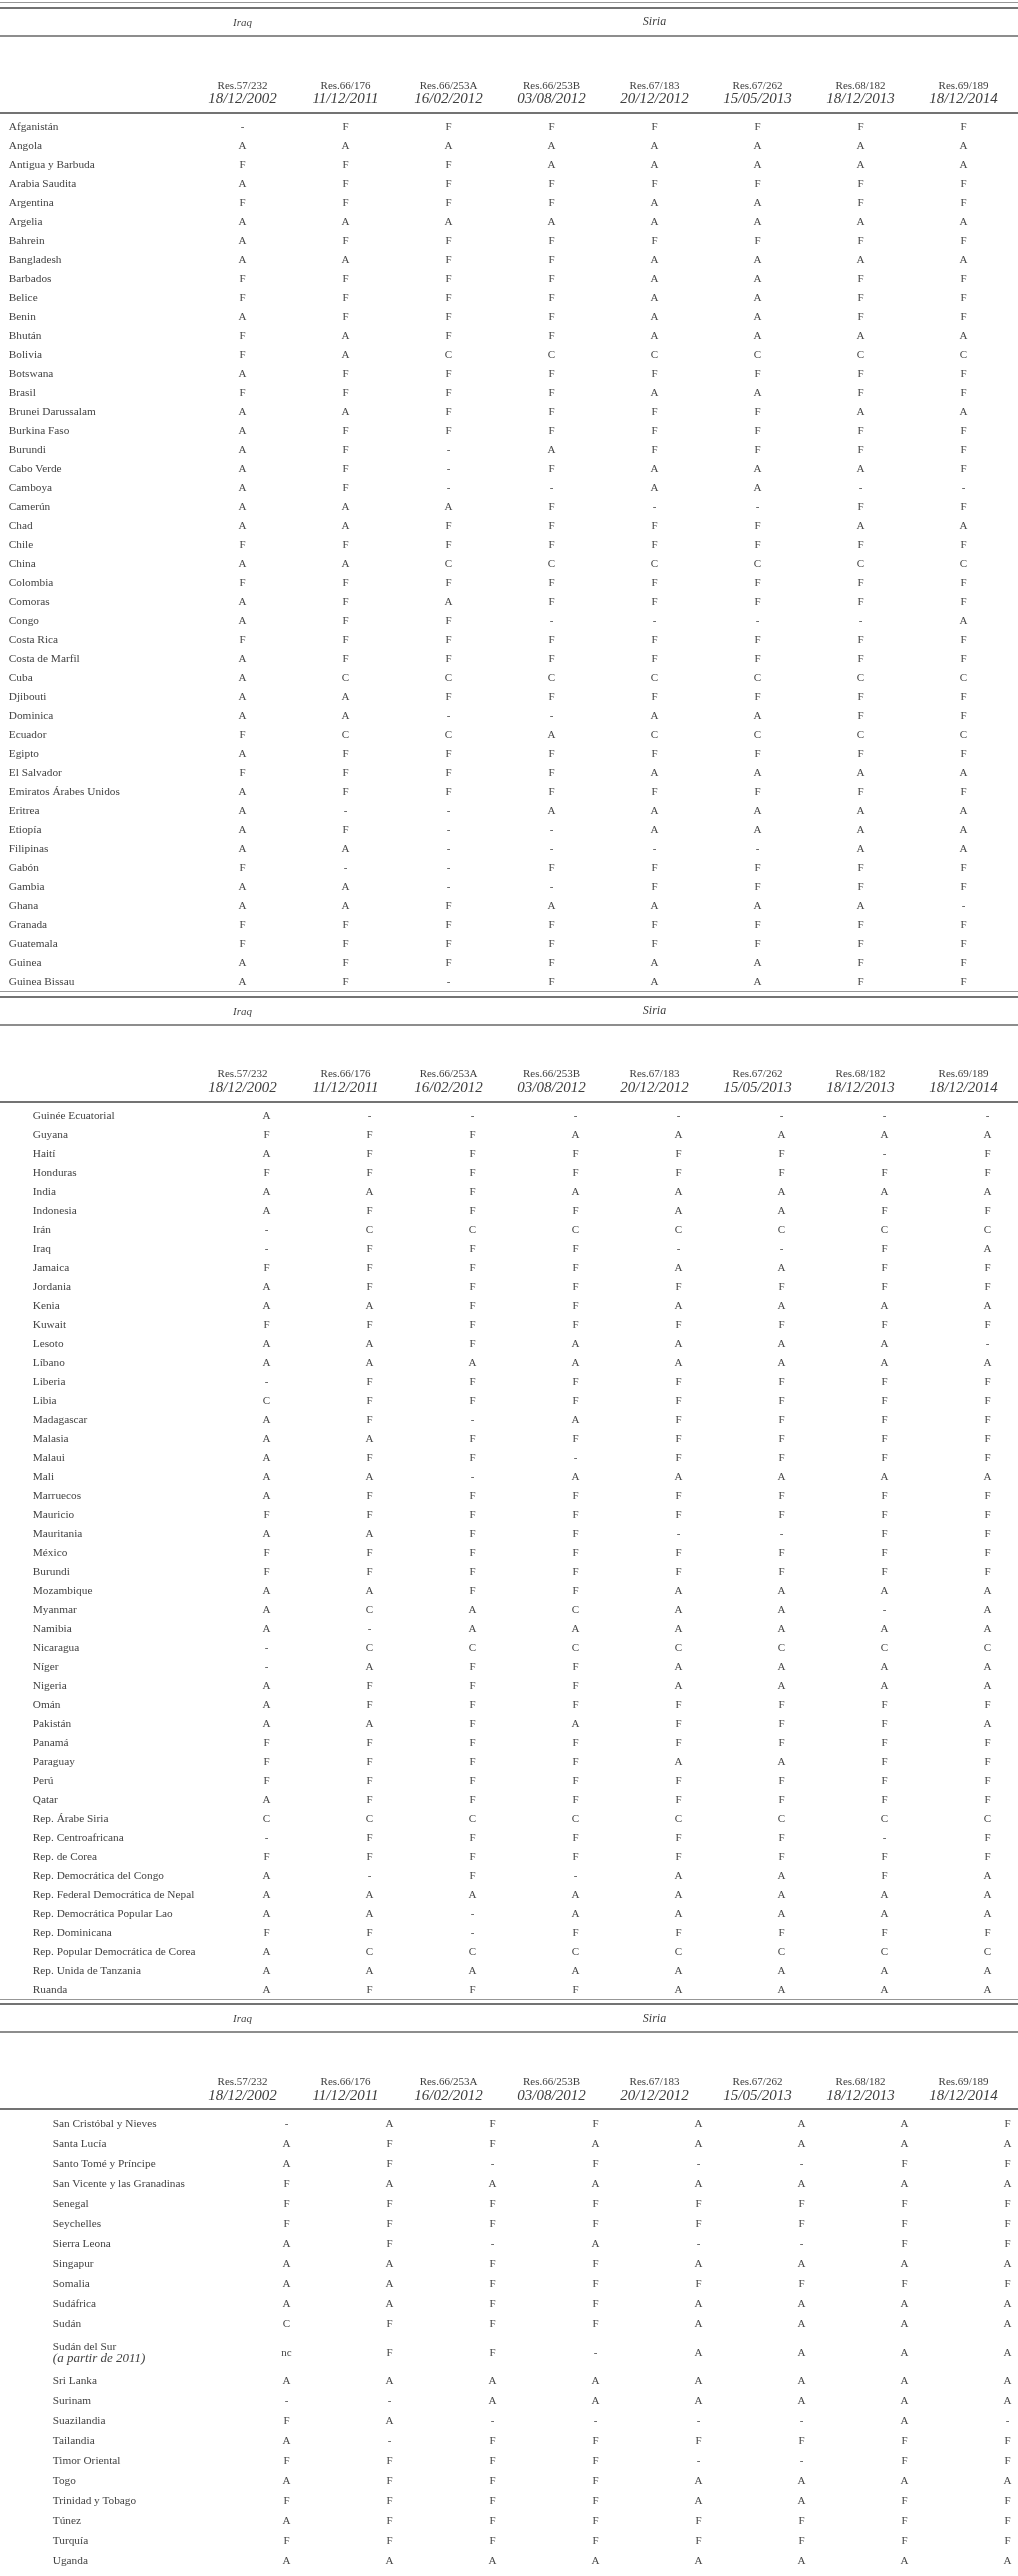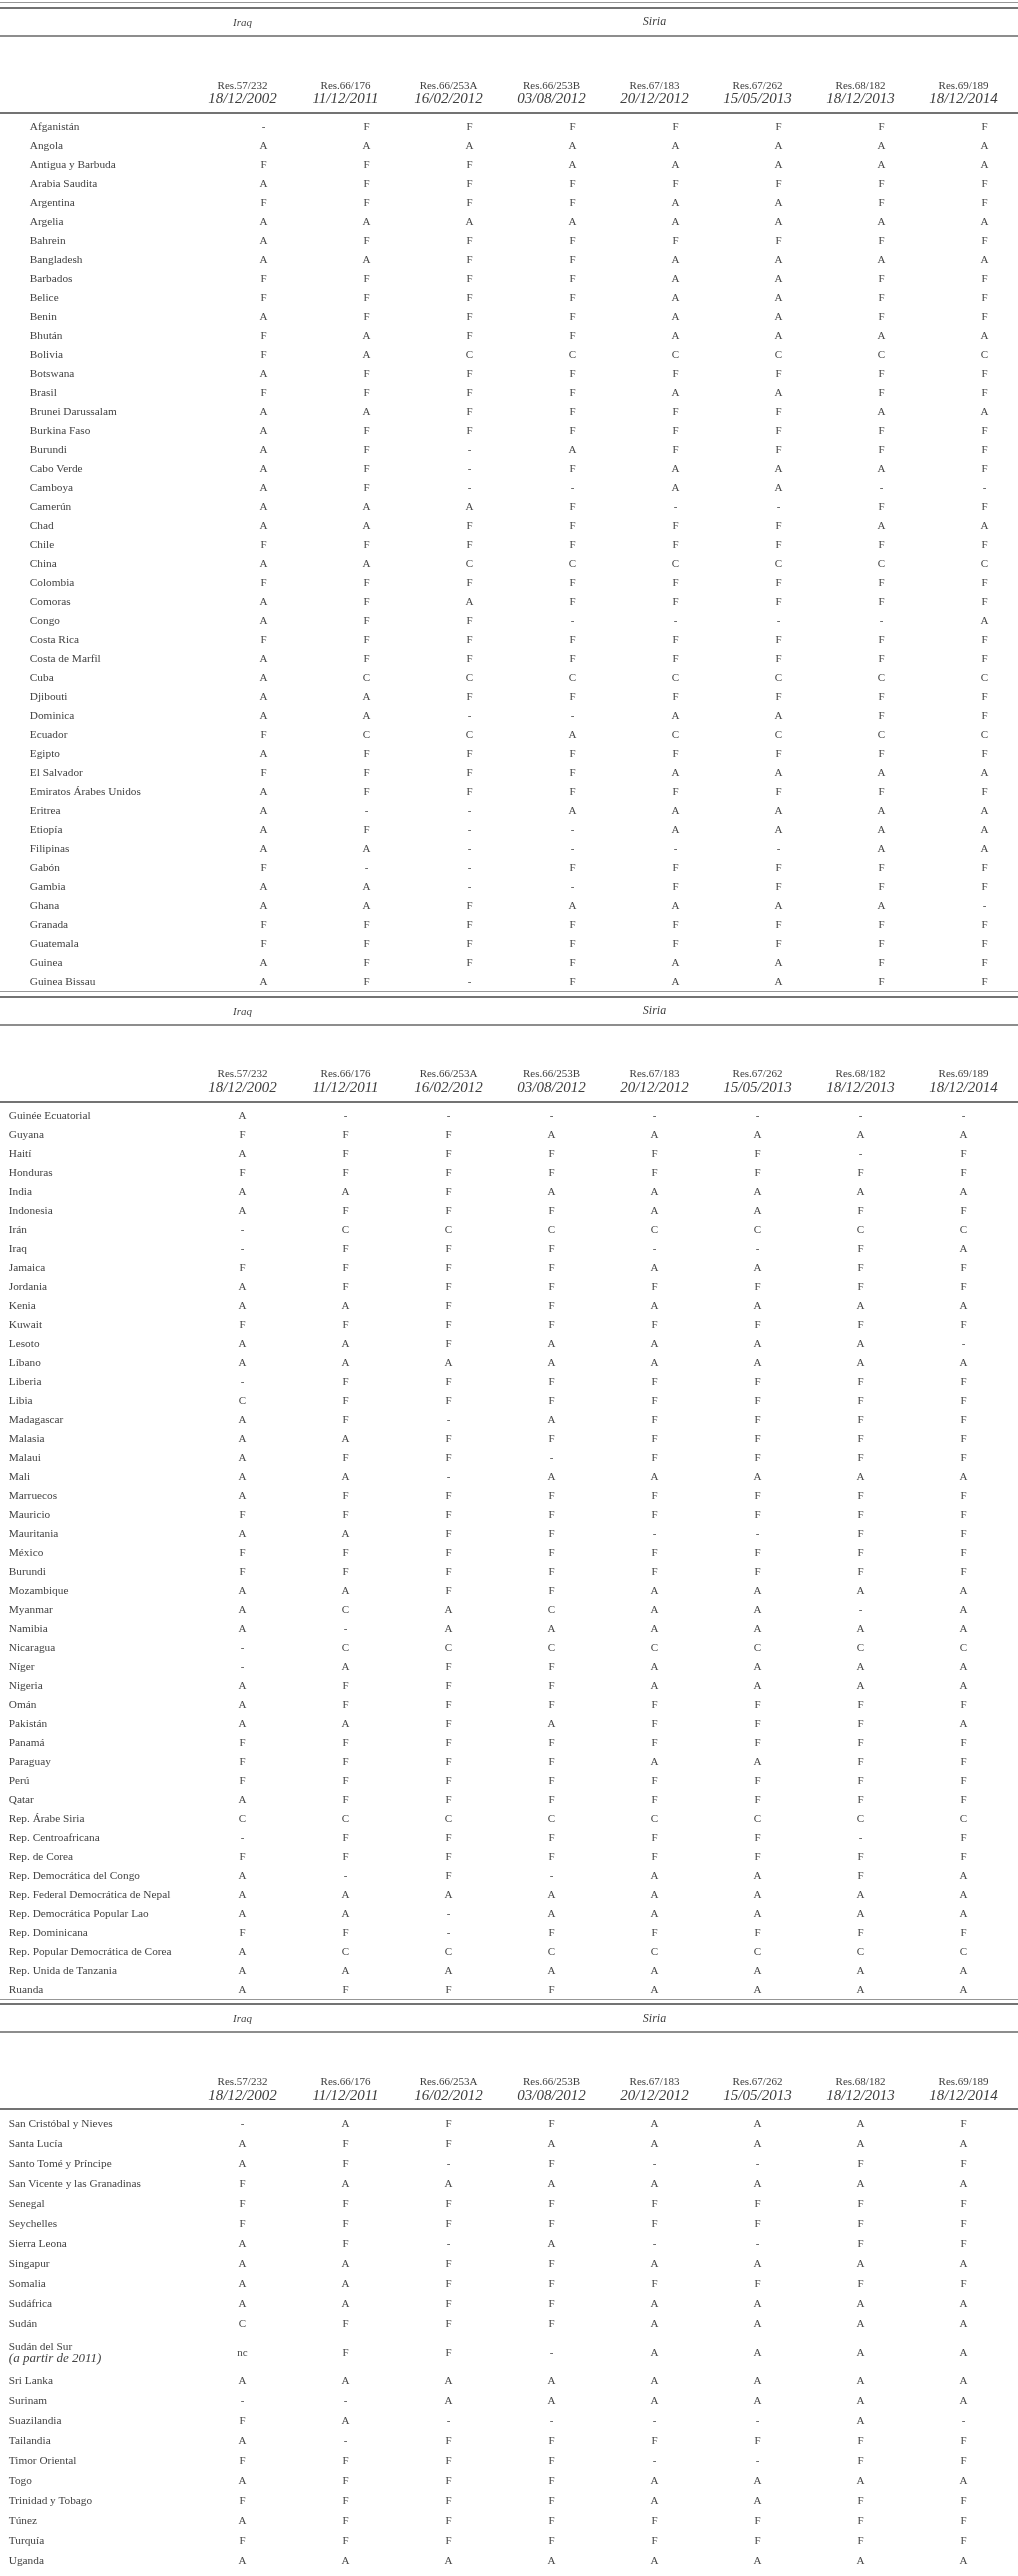--- a/index.html
+++ b/index.html
@@ -21,23 +21,23 @@
   .group-label { font-style:italic; font-size:12px; text-align:center; color:#3d3d3d; }
   .siria-span { grid-column:3 / span 7; }
 
   .colhead-row { padding:4.9px 0 5.9px;margin-top:36px; }
   .colhead { text-align:center; }
   .res  { display:block; font-size:11px; line-height:14.6px; color:#3d3d3d; }
   .date { display:block; font-size:15px; line-height:13.7px; font-style:italic; color:#3d3d3d; }
 
   .rows { display:block; }
   .row { align-items:center; }
-  section[data-section="0"] .row { height:19px;padding-left:21px; }
-  section[data-section="1"] .row { height:19px; }
-  section[data-section="2"] .row { height:20px; }
+  section[data-section="0"] .row { height:19px; }
+  section[data-section="1"] .row { height:19px;margin-left:24px; }
+  section[data-section="2"] .row { height:20px;padding-left:44px; }
   section[data-section="2"] .row.tall { height:37px; }
 
   .country { font-size:11.3px; padding-left:8.8px; white-space:nowrap; }
   .country .note { display:block; font-style:italic; font-size:13px; line-height:11.7px; }
   .country .cname { display:block; line-height:12.7px; }
   .vote { text-align:center; font-size:11px; color:#474747; }
 </style>
 </head>
 <body>
 

